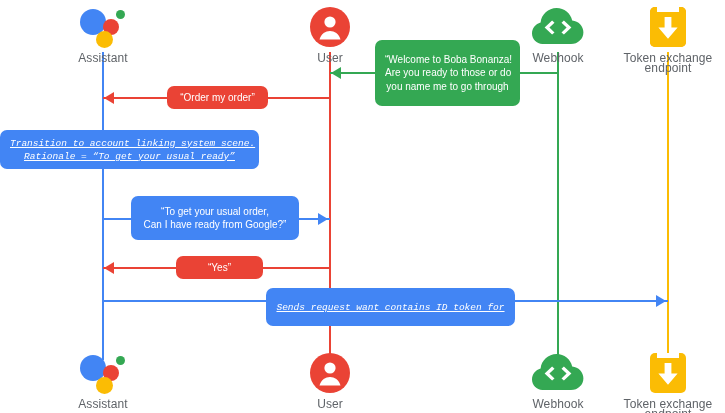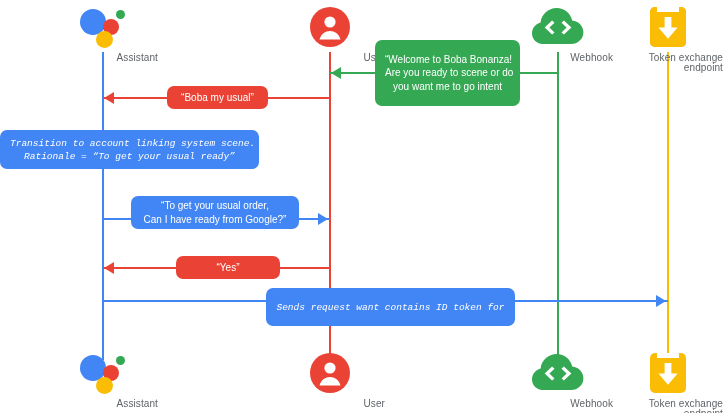--- a/index.html
+++ b/index.html
@@ -31,25 +31,24 @@
     text-align: center;
   }
   .actor-icon {
     height: 46px;
     display: flex;
     align-items: center;
     justify-content: center;
   }
   .actor-label {
     margin-top: 3px;
-    font-size: 10px;
+    font-size: 12px;
     color: #5f6368;
     line-height: 10px;
     letter-spacing: 0.1px;
-    text-align: right;
   }
 
   
   .assistant-logo {
     position: relative;
     width: 46px;
     height: 42px;
   }
   .assistant-logo .dot { position: absolute; border-radius: 50%; }
   .dot-blue   { width: 26px; height: 26px; background: #4285F4; left: 0;    top: 3px; }
@@ -72,20 +71,21 @@
     font-size: 10px;
     line-height: 13.5px;
     padding: 6px 10px;
   }
   .msg.code {
     font-family: "Liberation Mono", "DejaVu Sans Mono", monospace;
     font-style: italic;
     font-size: 9.5px;
     line-height: 13px;
     padding: 13px 10px;
+    text-decoration: underline;
   }
   .msg .line { display: block; white-space: pre; }
 
   .bg-red    { background: #EA4335; }
   .bg-green  { background: #34A853; }
   .bg-blue   { background: #4285F4; }
 
   
   .conn { position: absolute; height: 2px; }
   .arrowhead {
@@ -201,46 +201,46 @@
     <div class="actor-label">
       <span>Token exchange</span><br>
       <span>endpoint</span>
     </div>
   </div>
 
   <div class="conn" style="left:330px; top:72px; width:228px; background:#34A853;"></div>
   <div class="arrowhead arrow-left" style="left:331px; top:67px; border-right-color:#34A853;"></div>
   <div class="msg speech bg-green" style="left:375px; top:40px; width:145px; height:66px;">
     <span class="line">“Welcome to Boba Bonanza!</span>
-    <span class="line">Are you ready to scene or do</span>
-    <span class="line">you want me to go intent</span>
+    <span class="line">Are you ready to those or do</span>
+    <span class="line">you name me to go through</span>
   </div>
 
   <div class="conn" style="left:103px; top:97px; width:227px; background:#EA4335;"></div>
   <div class="arrowhead arrow-left" style="left:104px; top:92px; border-right-color:#EA4335;"></div>
   <div class="msg speech bg-red" style="left:167px; top:86px; width:101px; height:23px;">
-    <span class="line">“Boba my usual”</span>
+    <span class="line">“Order my order”</span>
   </div>
 
   <div class="conn" style="left:0px; top:149px; width:110px; background:#4285F4;"></div>
   <div class="msg code bg-blue" style="left:0px; top:130px; width:259px; height:39px;">
     <span class="line">Transition to account linking system scene.</span>
     <span class="line">Rationale = “To get your usual ready”</span>
   </div>
 
   <div class="conn" style="left:103px; top:218px; width:227px; background:#4285F4;"></div>
   <div class="arrowhead arrow-right" style="left:318px; top:213px; border-left-color:#4285F4;"></div>
-  <div class="msg speech bg-blue" style="left:131px; top:196px; width:168px; height:33px;">
+  <div class="msg speech bg-blue" style="left:131px; top:196px; width:168px; height:44px;">
     <span class="line">“To get your usual order,</span>
     <span class="line">Can I have ready from Google?”</span>
   </div>
 
   <div class="conn" style="left:103px; top:267px; width:227px; background:#EA4335;"></div>
   <div class="arrowhead arrow-left" style="left:104px; top:262px; border-right-color:#EA4335;"></div>
-  <div class="msg speech bg-red" style="left:176px; top:256px; width:104px; height:23px;">
+  <div class="msg speech bg-red" style="left:176px; top:256px; width:87px; height:23px;">
     <span class="line">“Yes”</span>
   </div>
 
   <div class="conn" style="left:103px; top:300px; width:565px; background:#4285F4;"></div>
   <div class="arrowhead arrow-right" style="left:656px; top:295px; border-left-color:#4285F4;"></div>
   <div class="msg code bg-blue" style="left:266px; top:288px; width:249px; height:38px;">
     <span class="line">Sends request want contains ID token for</span>
   </div>
 
 </div>

